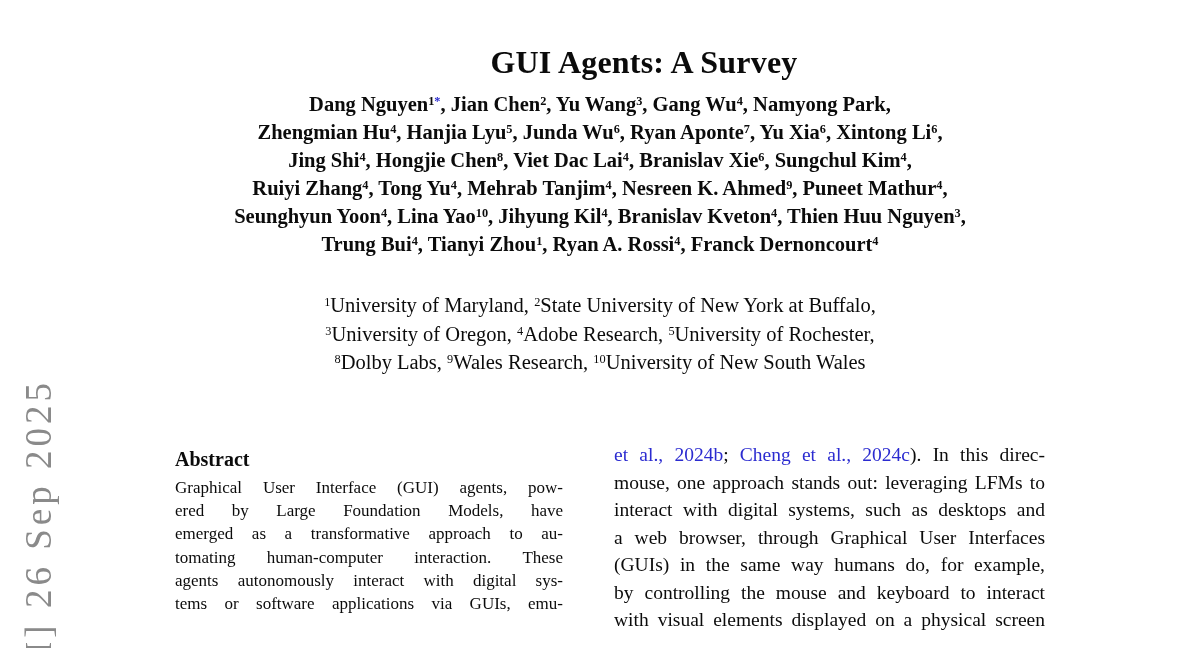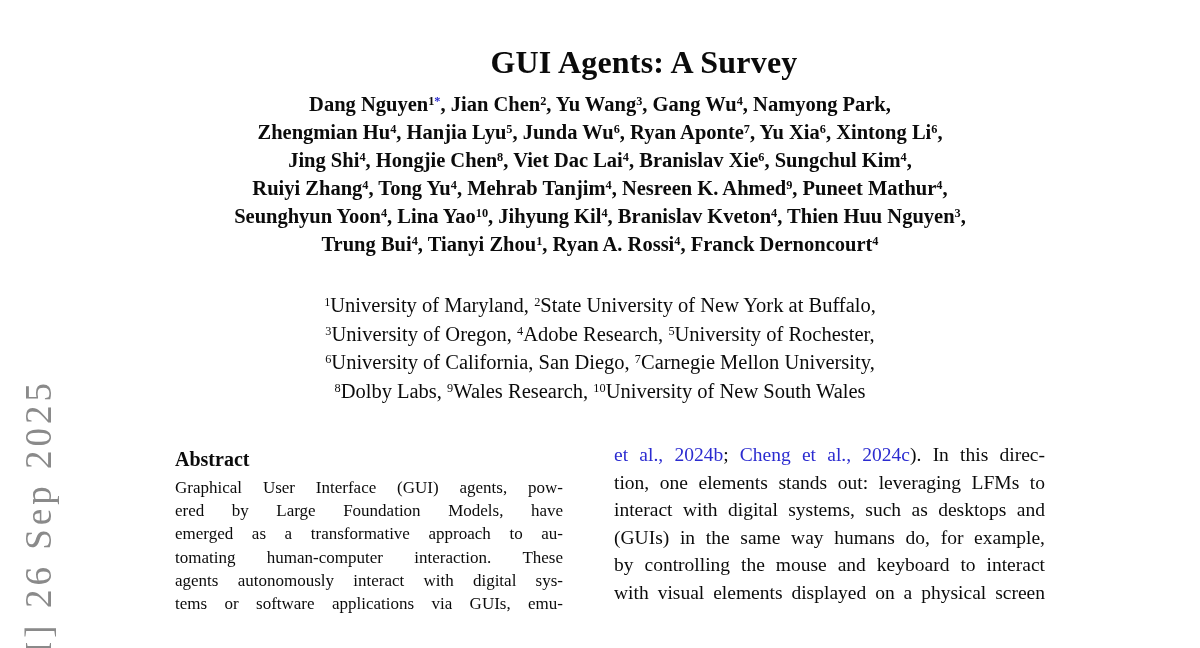--- a/index.html
+++ b/index.html
@@ -107,37 +107,37 @@
       <div class="line"><span>Zhengmian Hu</span><sup>4</sup><span>, Hanjia Lyu</span><sup>5</sup><span>, Junda Wu</span><sup>6</sup><span>, Ryan Aponte</span><sup>7</sup><span>, Yu Xia</span><sup>6</sup><span>, Xintong Li</span><sup>6</sup><span>,</span></div>
       <div class="line"><span>Jing Shi</span><sup>4</sup><span>, Hongjie Chen</span><sup>8</sup><span>, Viet Dac Lai</span><sup>4</sup><span>, Branislav Xie</span><sup>6</sup><span>, Sungchul Kim</span><sup>4</sup><span>,</span></div>
       <div class="line"><span>Ruiyi Zhang</span><sup>4</sup><span>, Tong Yu</span><sup>4</sup><span>, Mehrab Tanjim</span><sup>4</sup><span>, Nesreen K. Ahmed</span><sup>9</sup><span>, Puneet Mathur</span><sup>4</sup><span>,</span></div>
       <div class="line"><span>Seunghyun Yoon</span><sup>4</sup><span>, Lina Yao</span><sup>10</sup><span>, Jihyung Kil</span><sup>4</sup><span>, Branislav Kveton</span><sup>4</sup><span>, Thien Huu Nguyen</span><sup>3</sup><span>,</span></div>
       <div class="line"><span>Trung Bui</span><sup>4</sup><span>, Tianyi Zhou</span><sup>1</sup><span>, Ryan A. Rossi</span><sup>4</sup><span>, Franck Dernoncourt</span><sup>4</sup></div>
     </div>
 
   <div class="affils">
       <div class="line"><sup>1</sup><span>University of Maryland, </span><sup>2</sup><span>State University of New York at Buffalo,</span></div>
       <div class="line"><sup>3</sup><span>University of Oregon, </span><sup>4</sup><span>Adobe Research, </span><sup>5</sup><span>University of Rochester,</span></div>
-      <div class="line"><sup>6</sup><span>University of California, San Diego, </span><sup>7</sup><span>Carnegie Mellon University,</span></div>
       <div class="line"><sup>8</sup><span>Dolby Labs, </span><sup>9</sup><span>Wales Research, </span><sup>10</sup><span>University of New South Wales</span></div>
     </div>
 
   <div class="abs-head">Abstract</div>
 
   <div class="abs-body">
       <div class="line">Graphical User Interface (GUI) agents, pow-</div>
       <div class="line">ered by Large Foundation Models, have</div>
       <div class="line">emerged as a transformative approach to au-</div>
       <div class="line">tomating human-computer interaction. These</div>
       <div class="line">agents autonomously interact with digital sys-</div>
       <div class="line">tems or software applications via GUIs, emu-</div>
     </div>
 
   <div class="right-col">
       <div class="line"><span class="link">et al., 2024b</span><span>; </span><span class="link">Cheng et al., 2024c</span><span>). In this direc-</span></div>
-      <div class="line"><span>tion, one elements stands out: leveraging LFMs to</span></div>
+      <div class="line"><span>mouse, one approach stands out: leveraging LFMs to</span></div>
       <div class="line"><span>interact with digital systems, such as desktops and</span></div>
+      <div class="line"><span>a web browser, through Graphical User Interfaces</span></div>
       <div class="line"><span>(GUIs) in the same way humans do, for example,</span></div>
       <div class="line"><span>by controlling the mouse and keyboard to interact</span></div>
       <div class="line"><span>with visual elements displayed on a physical screen</span></div>
     </div>
 
 </div>
 
 </body></html>

